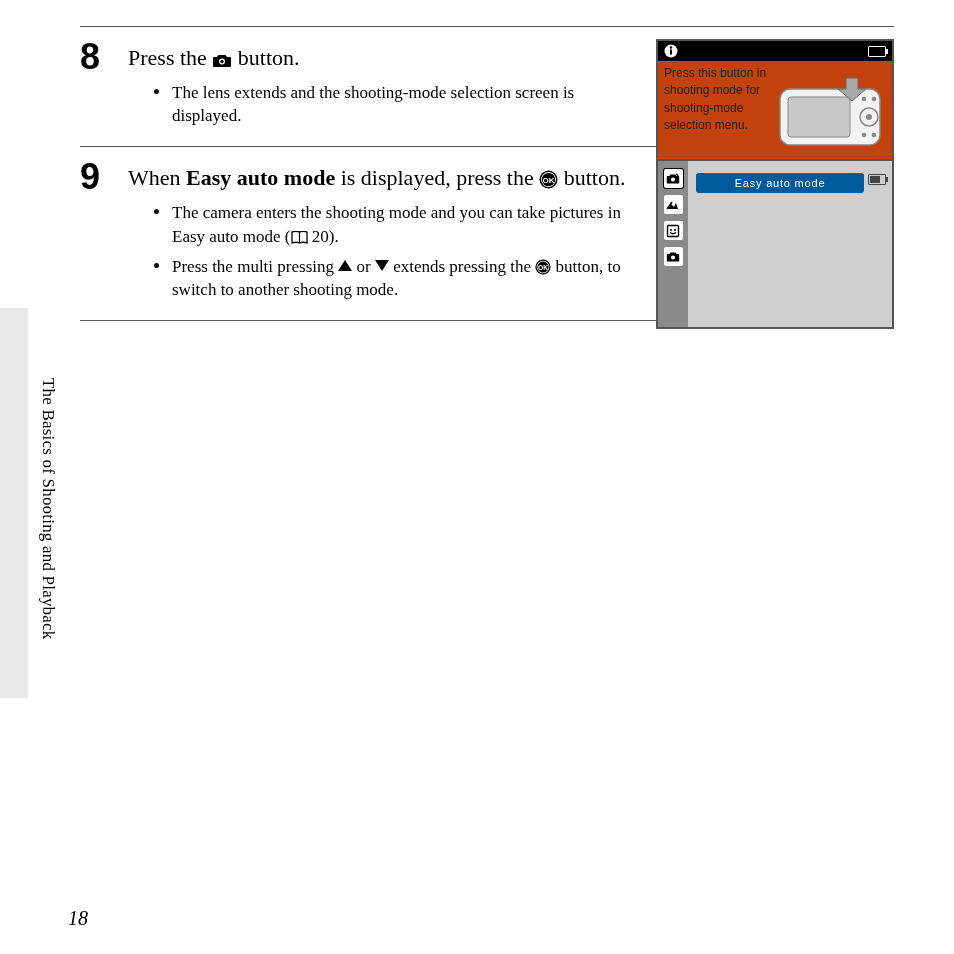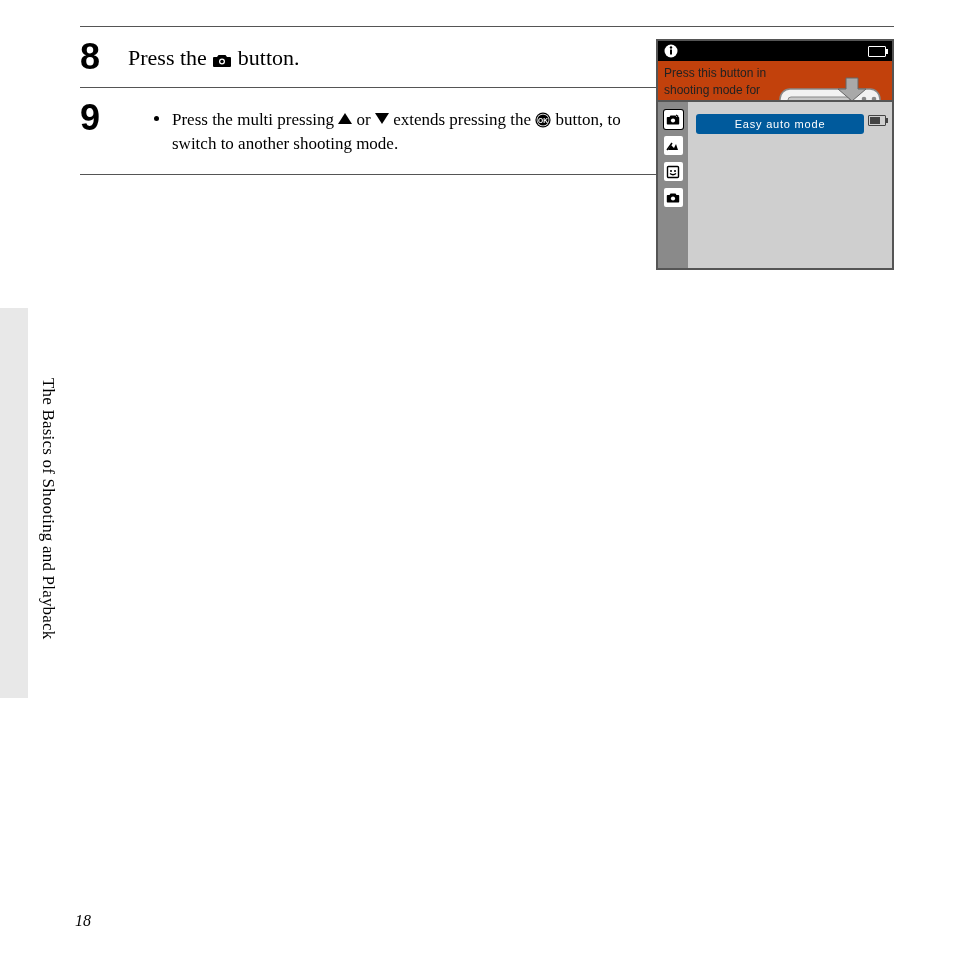--- a/index.html
+++ b/index.html
@@ -9,21 +9,21 @@
   }
   .tab{
     position:absolute;left:0;top:308px;width:28px;height:390px;background:#e8e8e8;
   }
   .side-label{
     position:absolute;left:38px;top:378px;width:20px;height:320px;
     writing-mode:vertical-rl;text-orientation:mixed;font-size:17px;
     font-family:Georgia,serif;letter-spacing:.2px;
   }
   .page-num{
-    position:absolute;left:75px;bottom:24px;font-style:italic;font-size:16px;
+    position:absolute;left:68px;bottom:24px;font-style:italic;font-size:20px;
   }
   .content{position:absolute;left:80px;right:60px;top:26px;}
   .rule{border:none;border-top:1px solid #555;margin:0;}
   .step{display:flex;gap:18px;margin-top:12px;margin-bottom:12px;align-items:flex-start;position:relative;}
   .step-num{
     font-family:Arial,Helvetica,sans-serif;font-weight:900;font-size:36px;
     line-height:1;width:30px;flex:none;
   }
   .step-body{flex:1;padding-right:260px;}
   .title{font-size:22px;line-height:1.35;margin-top:4px;}
@@ -76,20 +76,23 @@
     <div class="step">
       <div class="step-num">8</div>
       <div class="step-body">
         <div class="title">
           <span>Press the </span><span class="ii cam"><svg viewBox="0 0 20 15">
                 <path d="M2 4h3l1.5-2h7L15 4h3a1 1 0 011 1v8a1 1 0 01-1 1H2a1 1 0 01-1-1V5a1 1 0 011-1z" fill="#000"></path>
                 <circle cx="10" cy="8.5" r="3" fill="#fff"></circle>
                 <circle cx="10" cy="8.5" r="1.7" fill="#000"></circle>
               </svg></span><span> button.</span>
         </div>
+        <ul class="bul">
+          <li>The lens extends and the shooting-mode selection screen is displayed.</li>
+        </ul>
       </div>
 
       <div class="lcd lcd1">
         <div class="top">
           <span class="info">
               <svg viewBox="0 0 14 14">
                 <circle cx="7" cy="7" r="6.5" fill="#fff"></circle>
                 <circle cx="7" cy="3.5" r="1.2" fill="#000"></circle>
                 <rect x="6" y="5.5" width="2" height="5" fill="#000"></rect>
               </svg>
@@ -111,21 +114,35 @@
           </svg>
         </div>
       </div>
     </div>
 
     <hr class="rule">
 
     <div class="step">
       <div class="step-num">9</div>
       <div class="step-body">
+        <div class="title">
+          <span>When </span><span class="bold">Easy auto mode</span><span> is displayed, press the </span><span class="ii ok"><svg viewBox="0 0 19 19">
+                <circle cx="9.5" cy="9.5" r="9" fill="#000"></circle>
+                <circle cx="9.5" cy="9.5" r="7.4" fill="#fff"></circle>
+                <circle cx="9.5" cy="9.5" r="6.6" fill="#000"></circle>
+                <text x="9.5" y="12.8" text-anchor="middle" font-family="Arial" font-size="8" font-weight="700" fill="#fff">OK</text>
+              </svg></span><span> button.</span>
+        </div>
         <ul class="bul">
+          <li>
+            <span>The camera enters the shooting mode and you can take pictures in Easy auto mode (</span><span class="ii book"><svg viewBox="0 0 17 13">
+                  <path d="M1 1 Q5 -0.5 8.5 1 Q12 -0.5 16 1 V12 Q12 10.5 8.5 12 Q5 10.5 1 12 Z" fill="none" stroke="#000" stroke-width="1.3"></path>
+                  <line x1="8.5" y1="1" x2="8.5" y2="12" stroke="#000" stroke-width="1.2"></line>
+                </svg></span><span> 20).</span>
+          </li>
           <li>
             <span>Press the multi pressing </span><span class="ii tri up"></span><span> or </span><span class="ii tri dn"></span><span> extends pressing the </span><span class="ii ok-s"><svg viewBox="0 0 16 16">
                   <circle cx="8" cy="8" r="7.6" fill="#000"></circle>
                   <circle cx="8" cy="8" r="6.3" fill="#fff"></circle>
                   <circle cx="8" cy="8" r="5.6" fill="#000"></circle>
                   <text x="8" y="10.8" text-anchor="middle" font-family="Arial" font-size="6.6" font-weight="700" fill="#fff">OK</text>
                 </svg></span><span> button, to switch to another shooting mode.</span>
           </li>
         </ul>
       </div>

